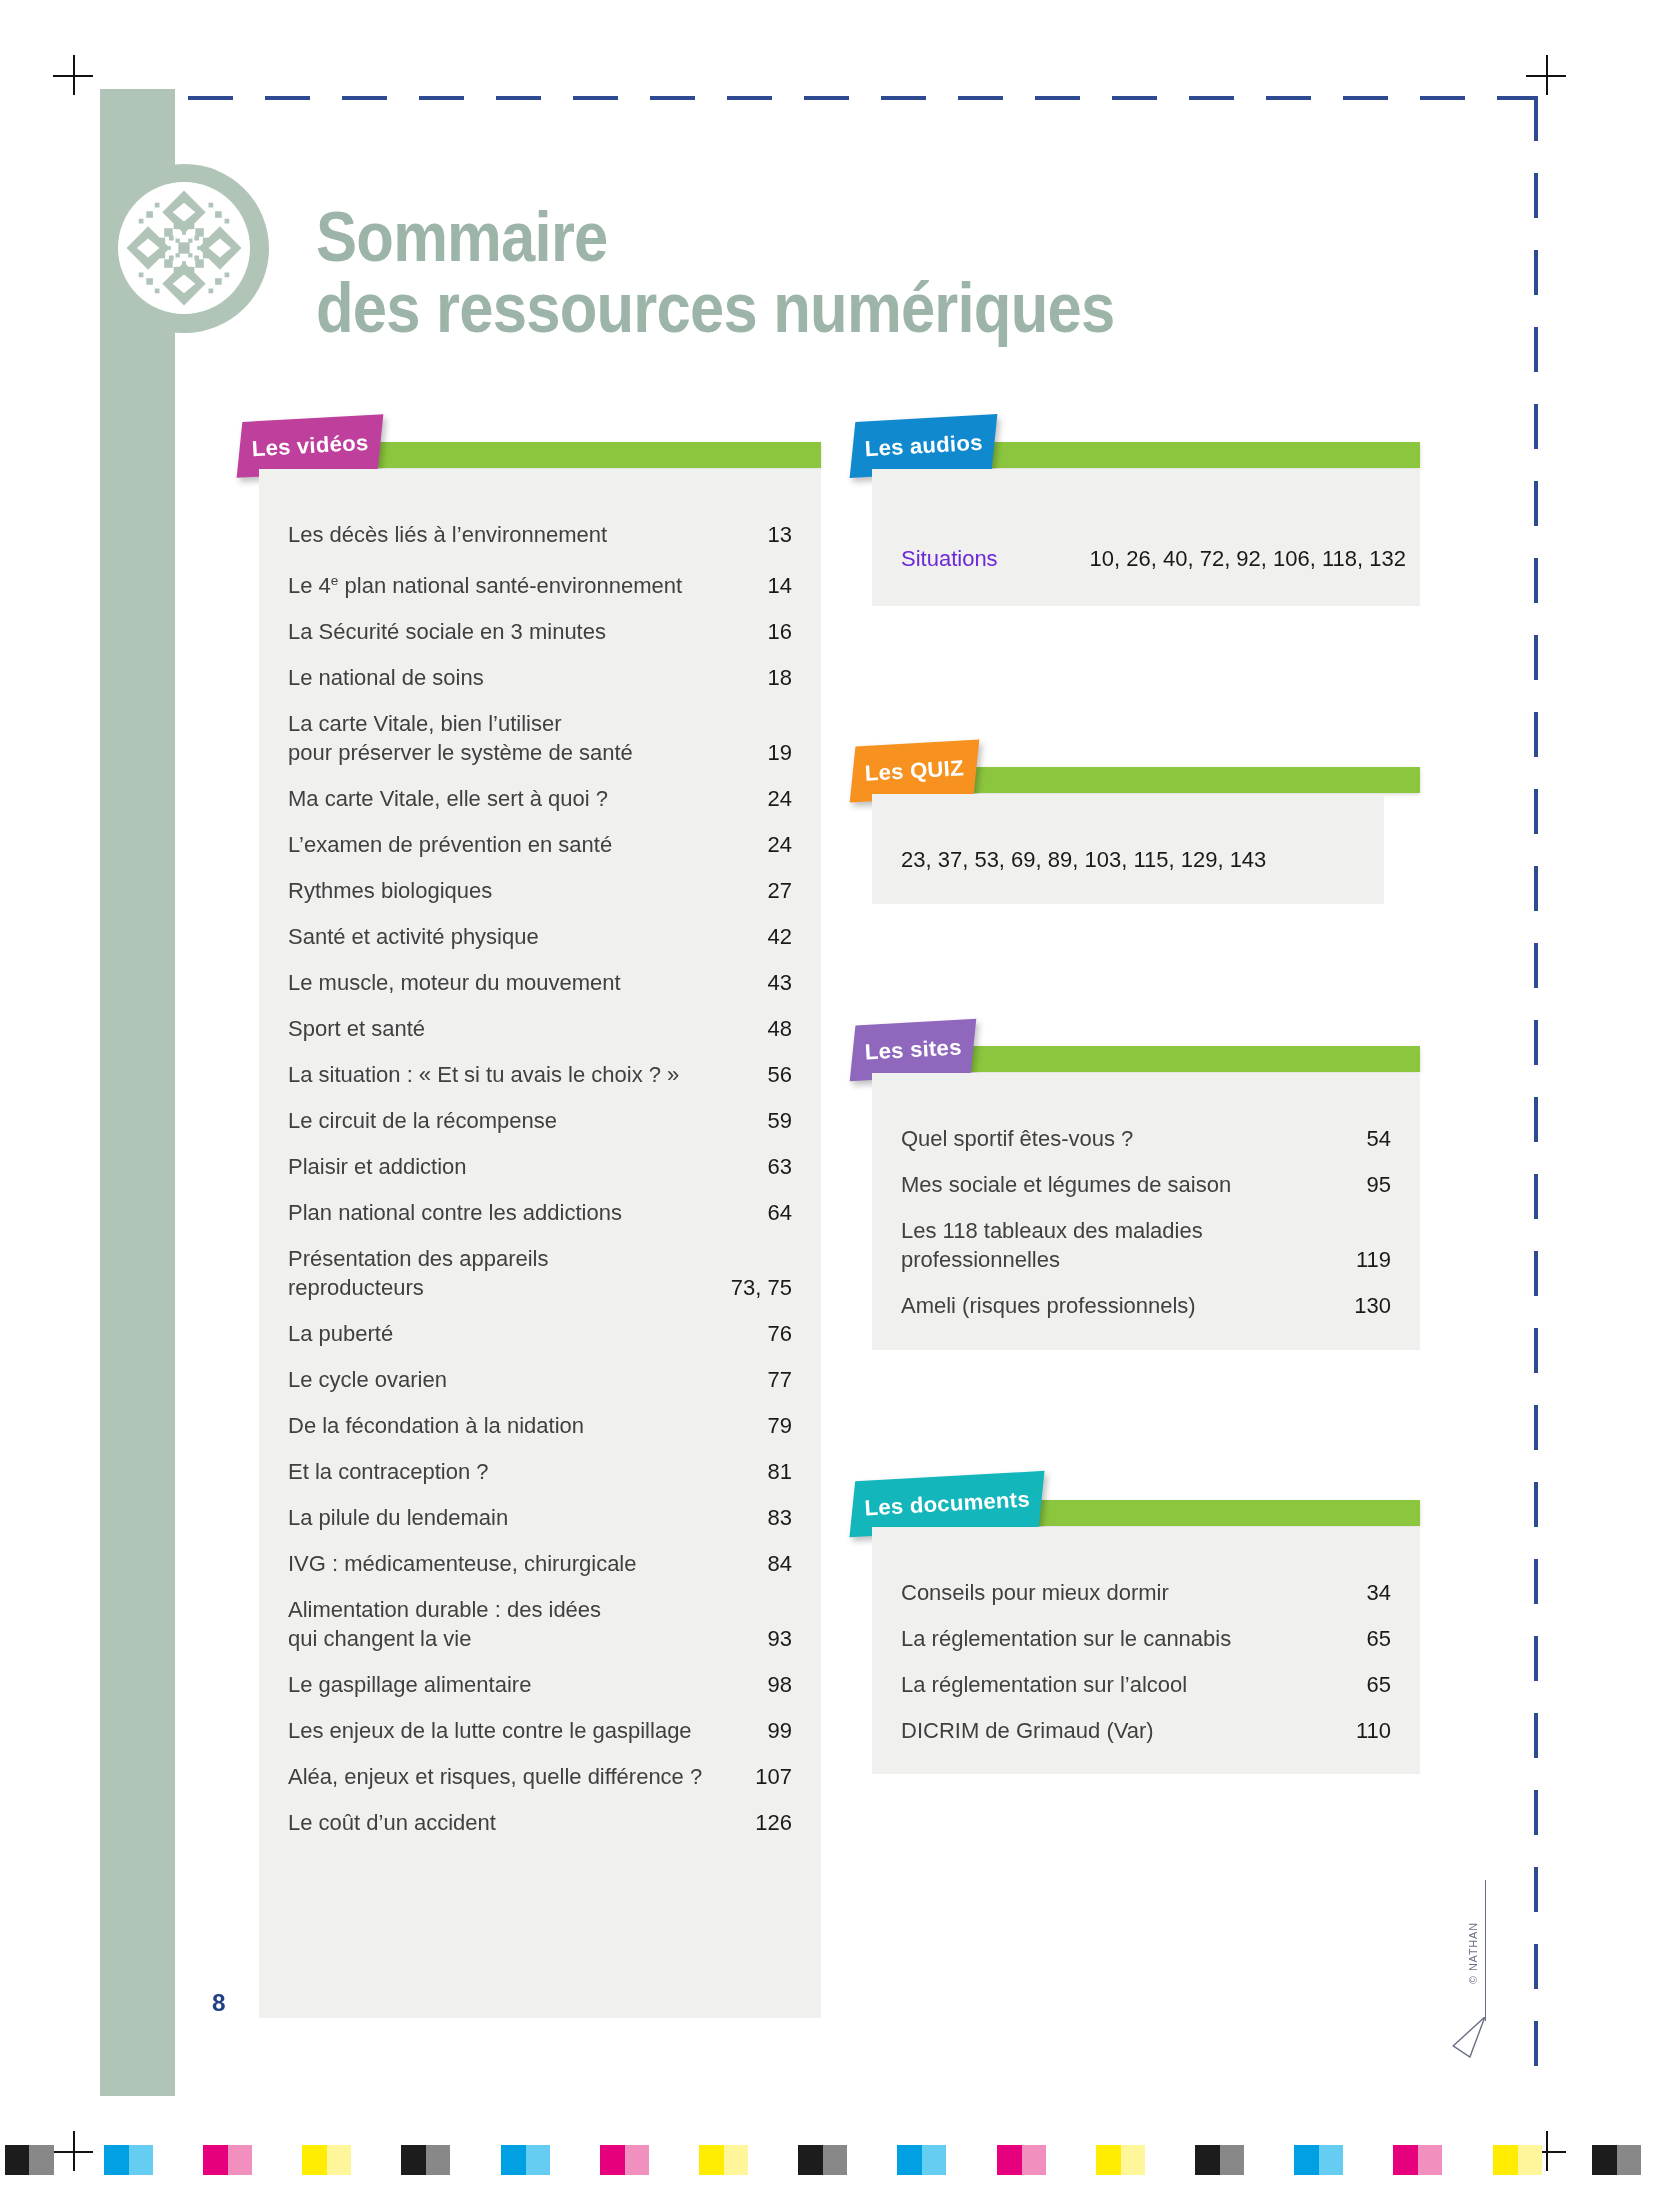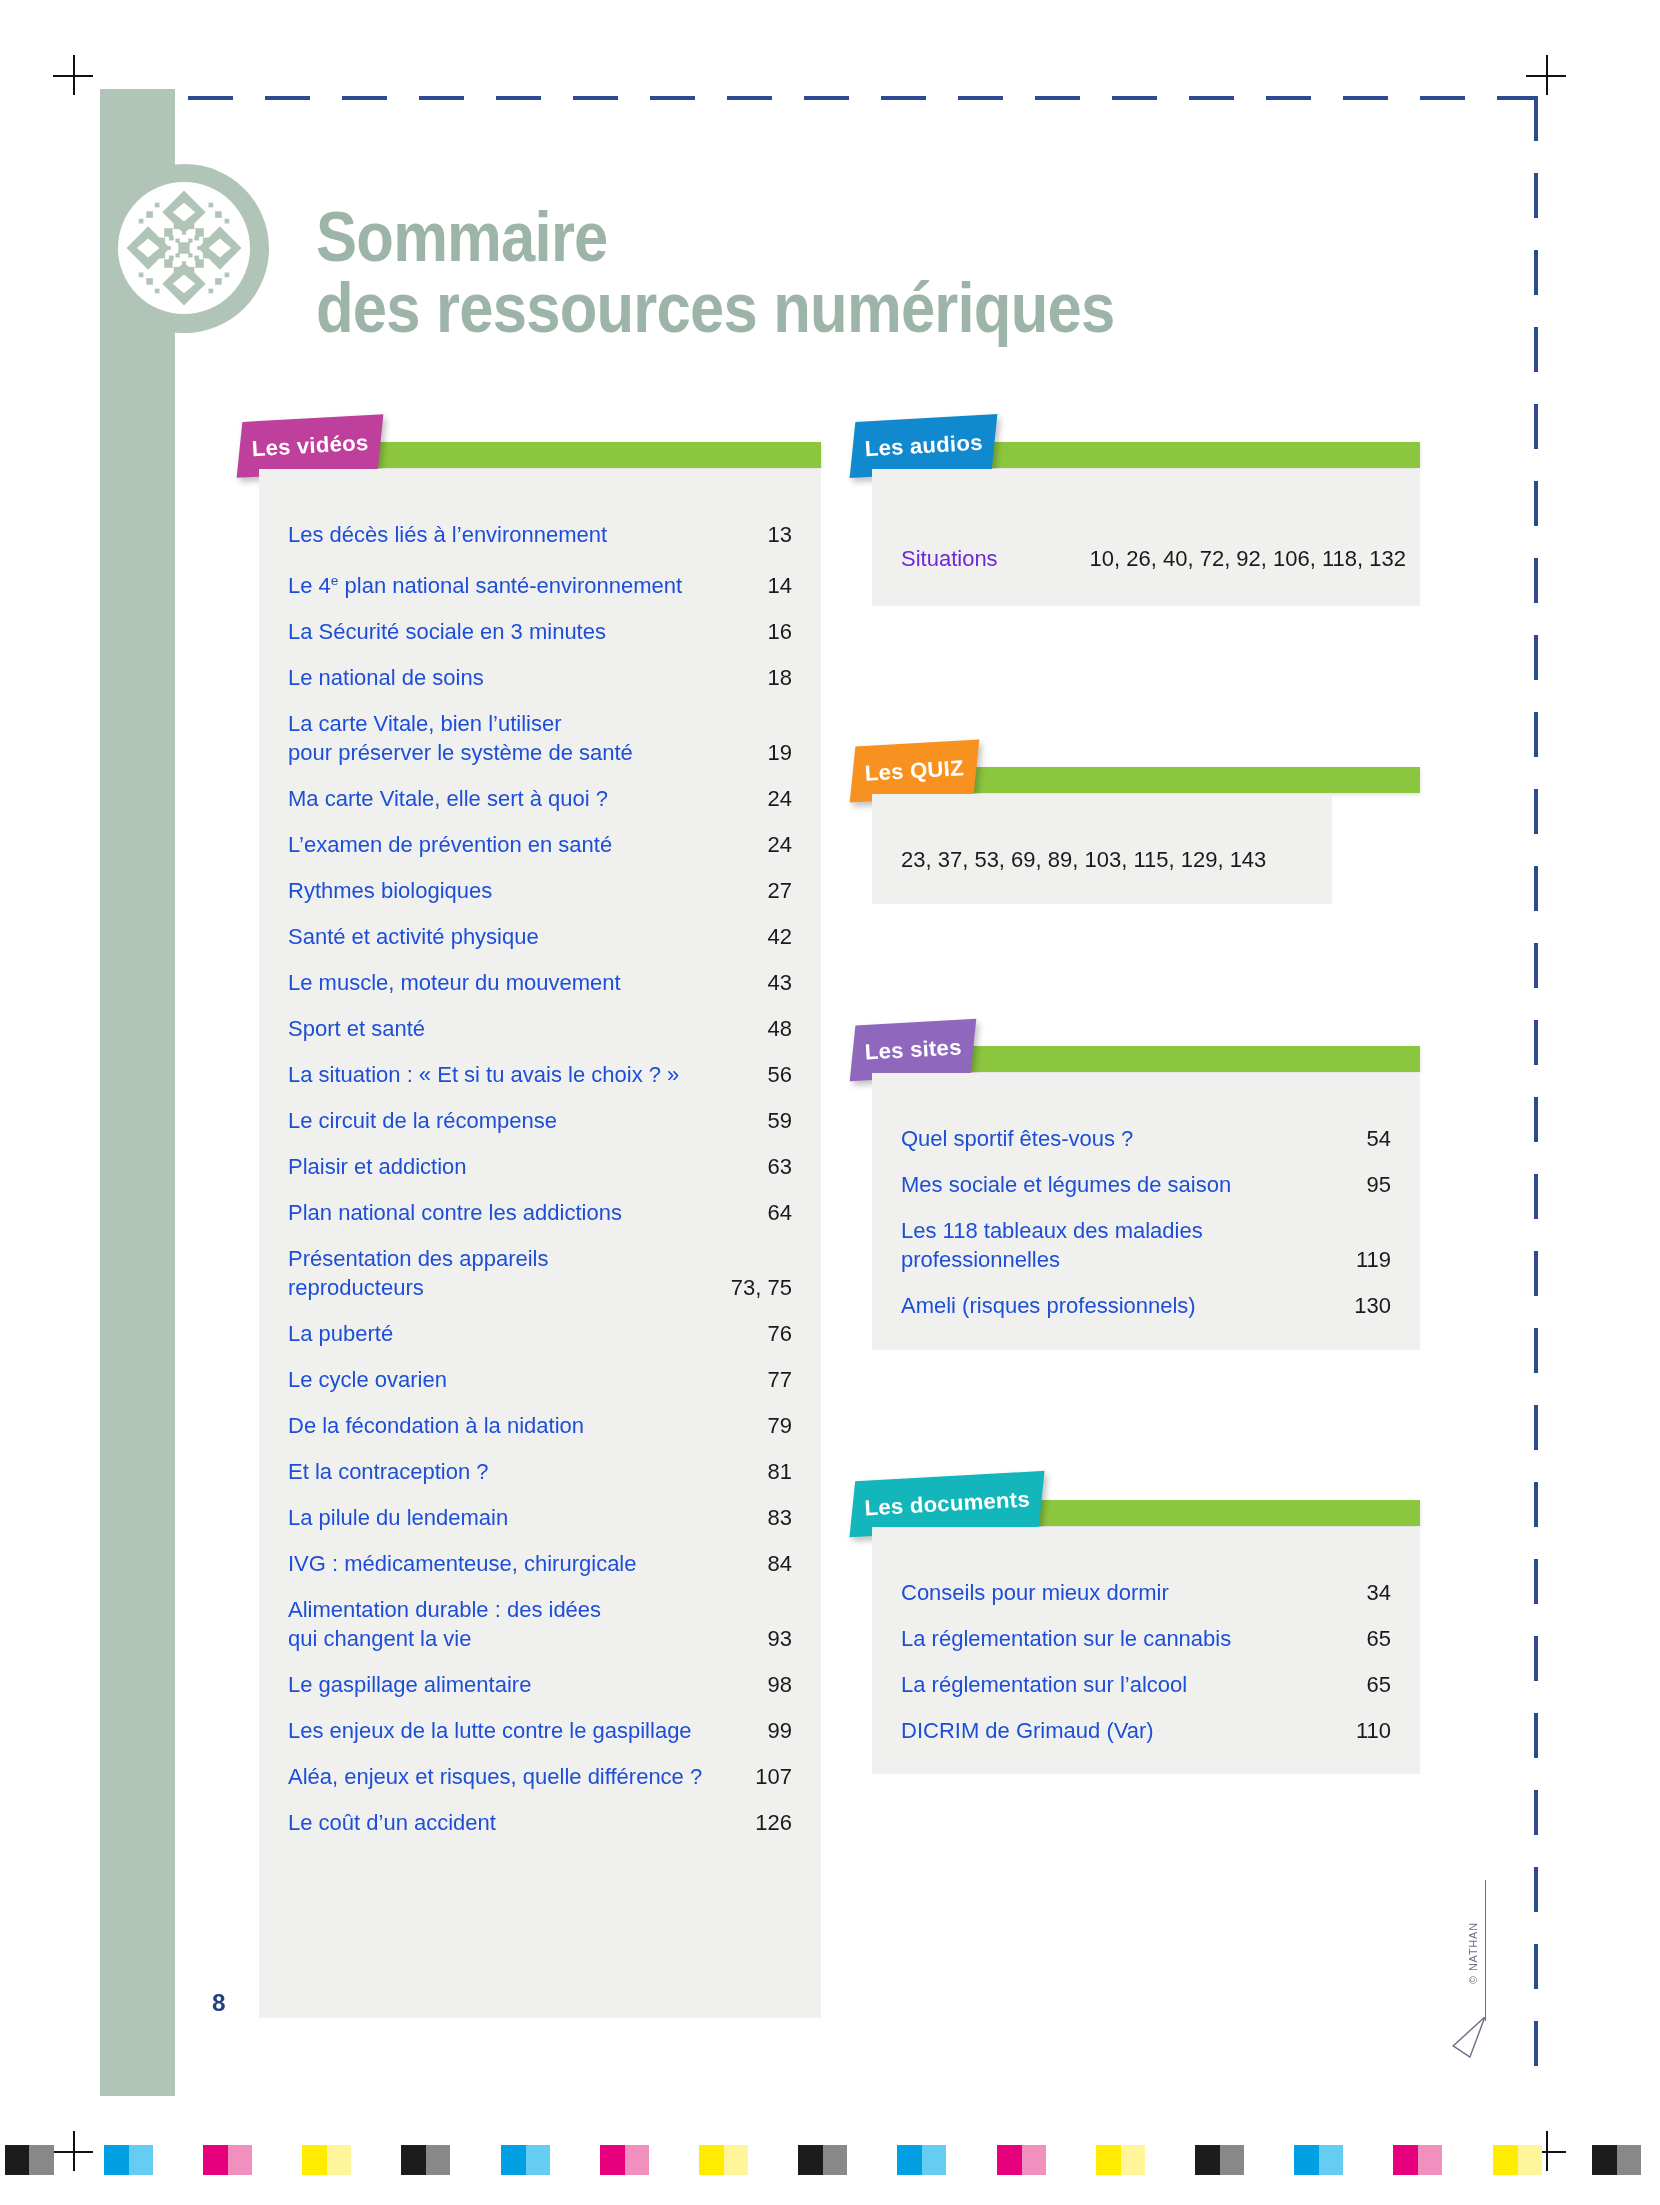--- a/index.html
+++ b/index.html
@@ -158,21 +158,21 @@
 
   
   .row {
     display: flex;
     align-items: flex-end;
     justify-content: space-between;
     padding: 0;
     margin-bottom: 17px;
   }
   .row-label {
-    color: #1d4ed8;
+    color: #404040;
     font-size: 22px;
     line-height: 29px;
     white-space: pre-line;
     flex: 1 1 auto;
     padding-right: 14px;
   }
   .row-page {
     color: #1a1a1a;
     font-size: 22px;
     line-height: 29px;
@@ -471,21 +471,21 @@
         <span class="kv-val">10, 26, 40, 72, 92, 106, 118, 132</span>
       </div>
     </div>
   </div>
 
   <div class="section" style="left:872px; top:743px; width:548px;">
     <div class="sec-bar" style="width:548px;"></div>
     <div class="sec-tab" style="background:#f79120;">
       <span class="sec-tab-label">Les QUIZ</span>
     </div>
-    <div class="sec-body" style="width:460px; height:110px; padding:51px 14px 14px 29px;">
+    <div class="sec-body" style="width:512px; height:110px; padding:51px 14px 14px 29px;">
       <div class="plain-line">23, 37, 53, 69, 89, 103, 115, 129, 143</div>
     </div>
   </div>
 
   <div class="section" style="left:872px; top:1022px; width:548px;">
     <div class="sec-bar" style="width:548px;"></div>
     <div class="sec-tab" style="background:#8f67bd;">
       <span class="sec-tab-label">Les sites</span>
     </div>
     <div class="sec-body" style="width:548px; height:277px; padding:51px 29px 14px 29px;">

